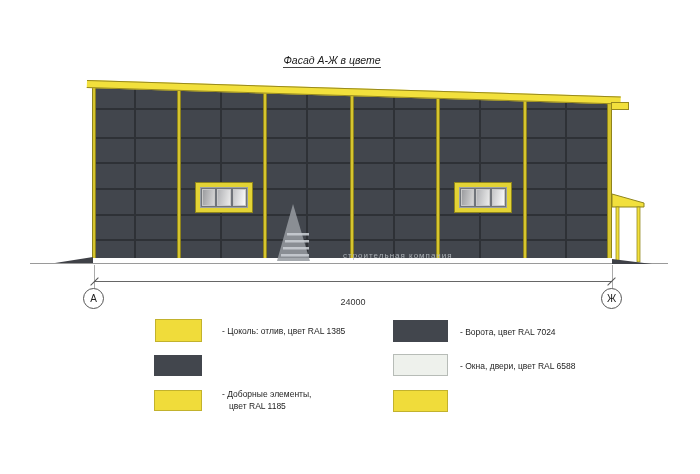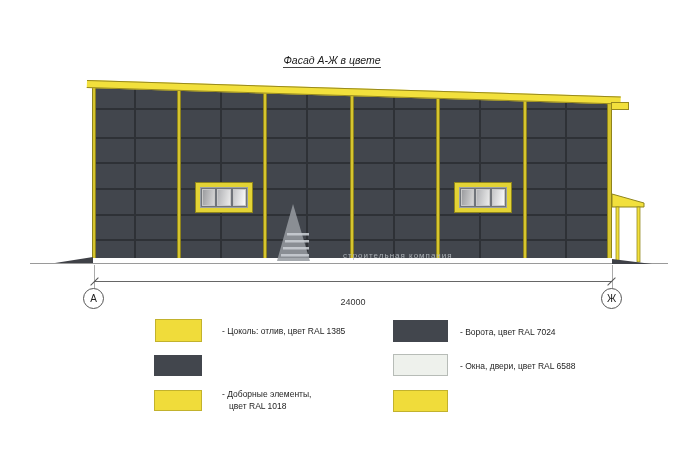--- a/index.html
+++ b/index.html
@@ -143,21 +143,21 @@
     <span>Ж</span>
   </div>
 
   <div class="swatch sw-yellow" style="left:155px;top:319px;width:47px;height:23px"></div>
   <div class="legend-label" style="left:222px;top:325px;width:160px">- Цоколь: отлив, цвет RAL 1385</div>
 
   <div class="swatch sw-dark" style="left:154px;top:355px;width:48px;height:21px"></div>
 
   <div class="swatch sw-yellow" style="left:154px;top:390px;width:48px;height:21px"></div>
   <div class="legend-label" style="left:222px;top:388px;width:160px">- Доборные элементы,
-цвет RAL 1018</div>
+цвет RAL 1185</div>
 
   <div class="swatch sw-dark" style="left:393px;top:320px;width:55px;height:22px"></div>
   <div class="legend-label" style="left:460px;top:326px;width:170px">- Ворота, цвет RAL 7024</div>
 
   <div class="swatch sw-white" style="left:393px;top:354px;width:55px;height:22px"></div>
   <div class="legend-label" style="left:460px;top:360px;width:170px">- Окна, двери, цвет RAL 6588</div>
 
   <div class="swatch sw-yellow" style="left:393px;top:390px;width:55px;height:22px"></div>
 
 </div>

